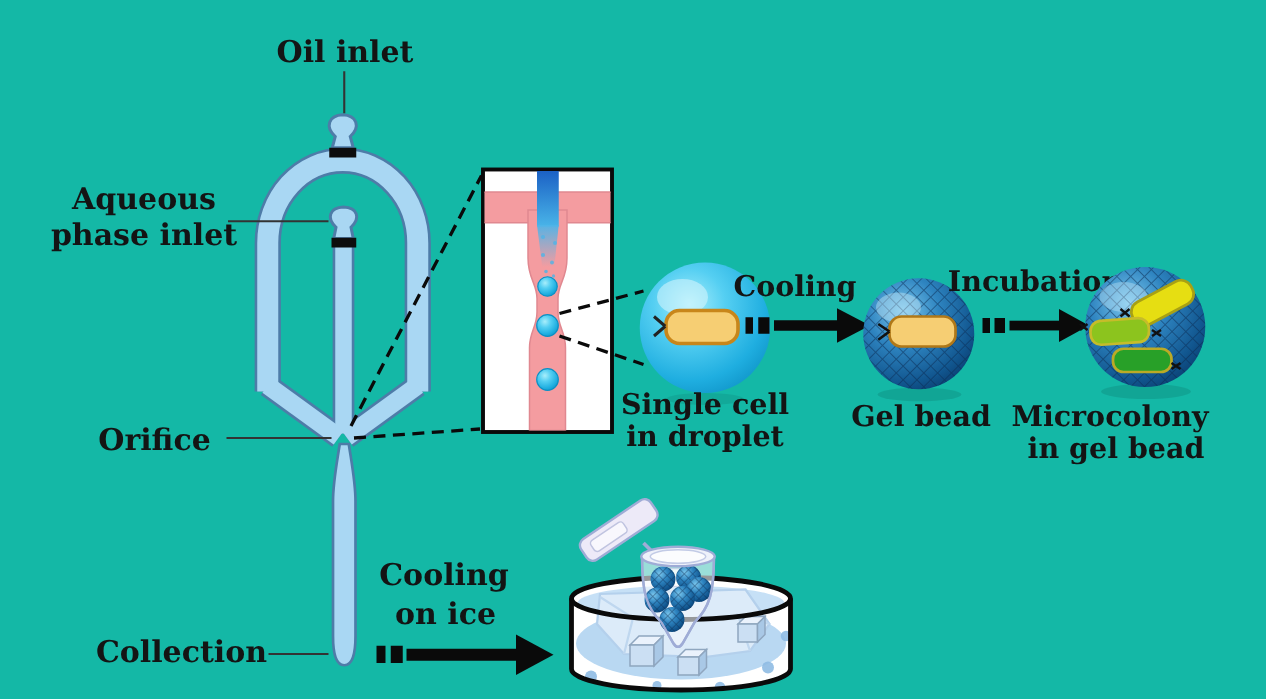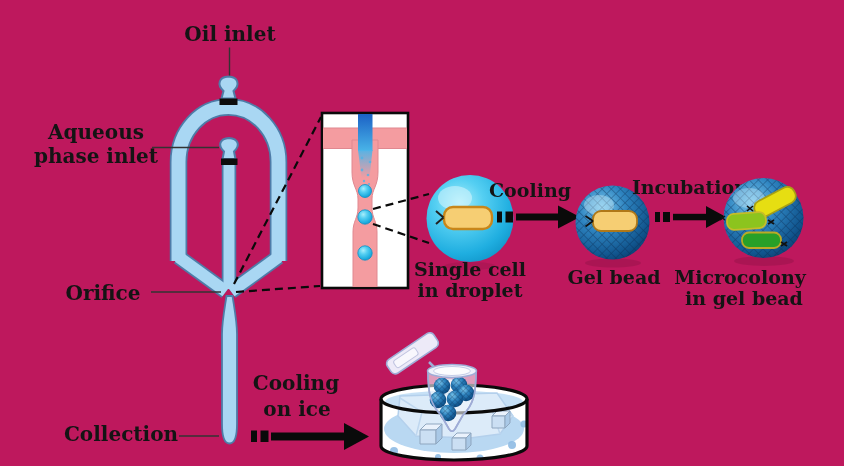--- a/index.html
+++ b/index.html
@@ -1,16 +1,16 @@
 <!DOCTYPE html>
 <html><head>
 <meta charset="utf-8">
 <style>
   html,body{margin:0;padding:0;background:#fff;}
-  .stage{position:relative;width:844px;height:466px;background:#be185d;overflow:hidden;}
+  .stage{position:relative;width:844px;height:466px;background:#14b8a6;overflow:hidden;}
   svg{display:block;}
   .lbl{font-family:"DejaVu Serif","Liberation Serif",serif;font-weight:700;fill:#141414;}
   .s20{font-size:20px;}
   .s19{font-size:19px;}
   .leader{stroke:#333;stroke-width:1.4;fill:none;}
   .dash{stroke:#0a0a0a;stroke-width:2.2;fill:none;stroke-dasharray:8 5;}
   .outlineStroke{stroke:#4E7CA8;fill:none;}
   .fillStroke{stroke:#A9D7F3;fill:none;}
 </style>
 </head>

